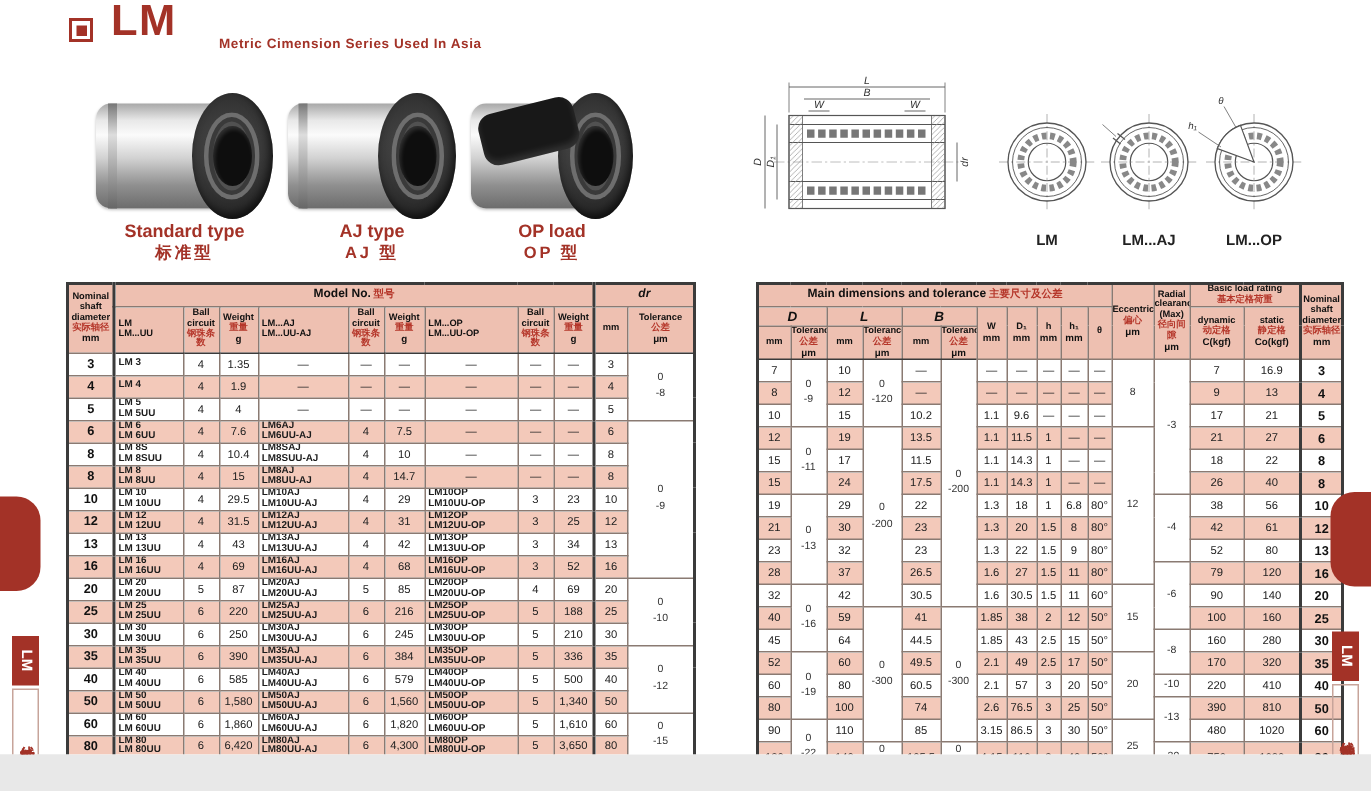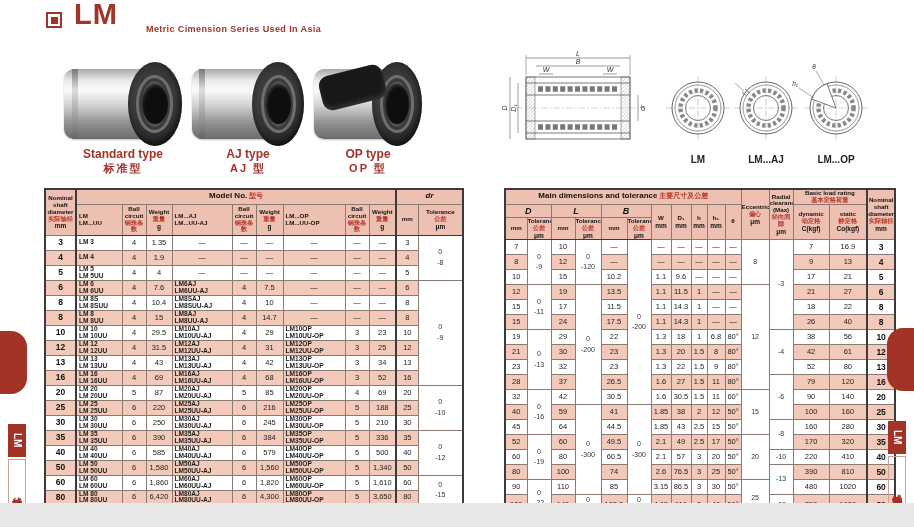--- a/index.html
+++ b/index.html
@@ -106,21 +106,21 @@
     <div class="ph-face">
         <div class="ph-ring"></div>
         <div class="ph-bore"></div>
       </div>
     <div class="ph-slot"></div>
   </div>
   <div class="ptype" style="left:64px;width:118px">Standard type</div>
   <div class="ptype-cn" style="left:64px;width:118px">标准型</div>
   <div class="ptype" style="left:192px;width:112px">AJ type</div>
   <div class="ptype-cn" style="left:192px;width:112px">AJ 型</div>
-  <div class="ptype" style="left:314px;width:108px">OP type</div>
+  <div class="ptype" style="left:314px;width:108px">OP load</div>
   <div class="ptype-cn" style="left:314px;width:108px">OP 型</div>
 
   <svg class="drawing" width="402" height="125" viewBox="0 0 402 125" font-family="Liberation Sans, sans-serif">
     <defs>
       <pattern id="ht" width="3.5" height="3.5" patternUnits="userSpaceOnUse">
         <path d="M0 3.5 L3.5 0" stroke="#999" stroke-width="0.5"></path>
       </pattern>
     </defs>
 
     <g stroke="#555" fill="none" stroke-width="0.8">

